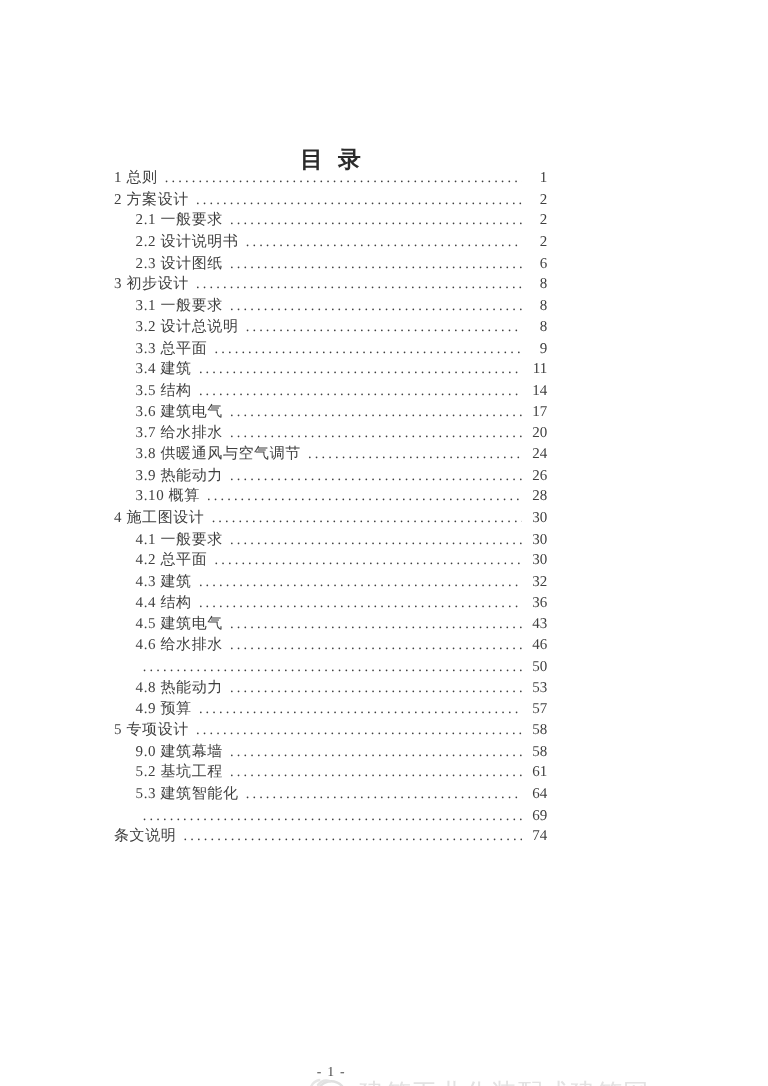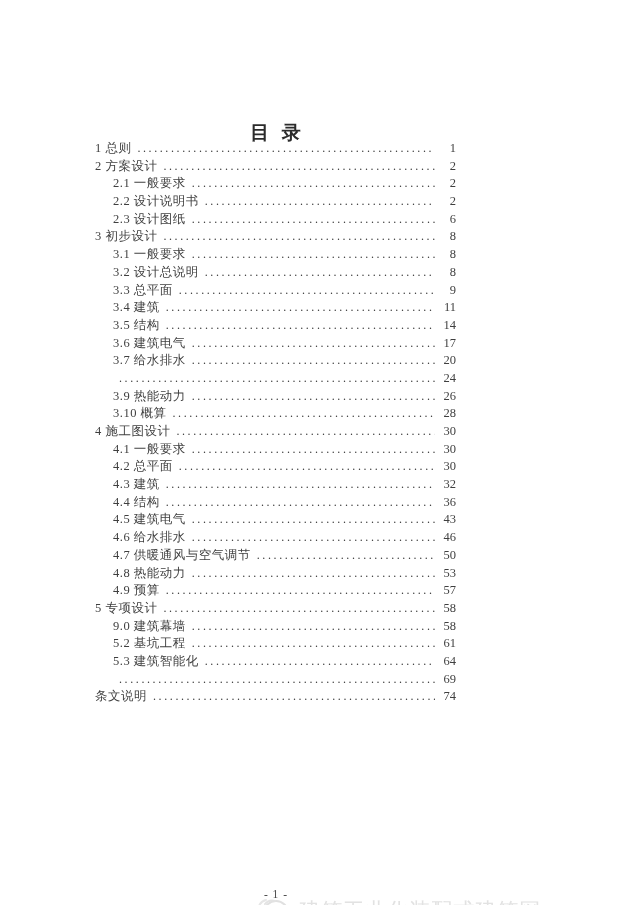--- a/index.html
+++ b/index.html
@@ -166,20 +166,21 @@
     <span class="toc-page">17</span>
   </div>
 
   <div class="toc-row indent">
     <span class="toc-label">3.7 给水排水</span>
     <span class="toc-dots">............................................................................................................................................................................................................................................................................................................</span>
     <span class="toc-page">20</span>
   </div>
 
   <div class="toc-row indent">
+    <span class="toc-label">3.8 供暖通风与空气调节</span>
     <span class="toc-dots">............................................................................................................................................................................................................................................................................................................</span>
     <span class="toc-page">24</span>
   </div>
 
   <div class="toc-row indent">
     <span class="toc-label">3.9 热能动力</span>
     <span class="toc-dots">............................................................................................................................................................................................................................................................................................................</span>
     <span class="toc-page">26</span>
   </div>
 
@@ -225,21 +226,20 @@
     <span class="toc-page">43</span>
   </div>
 
   <div class="toc-row indent">
     <span class="toc-label">4.6 给水排水</span>
     <span class="toc-dots">............................................................................................................................................................................................................................................................................................................</span>
     <span class="toc-page">46</span>
   </div>
 
   <div class="toc-row indent">
-    <span class="toc-label">4.7 供暖通风与空气调节</span>
     <span class="toc-dots">............................................................................................................................................................................................................................................................................................................</span>
     <span class="toc-page">50</span>
   </div>
 
   <div class="toc-row indent">
     <span class="toc-label">4.8 热能动力</span>
     <span class="toc-dots">............................................................................................................................................................................................................................................................................................................</span>
     <span class="toc-page">53</span>
   </div>
 

